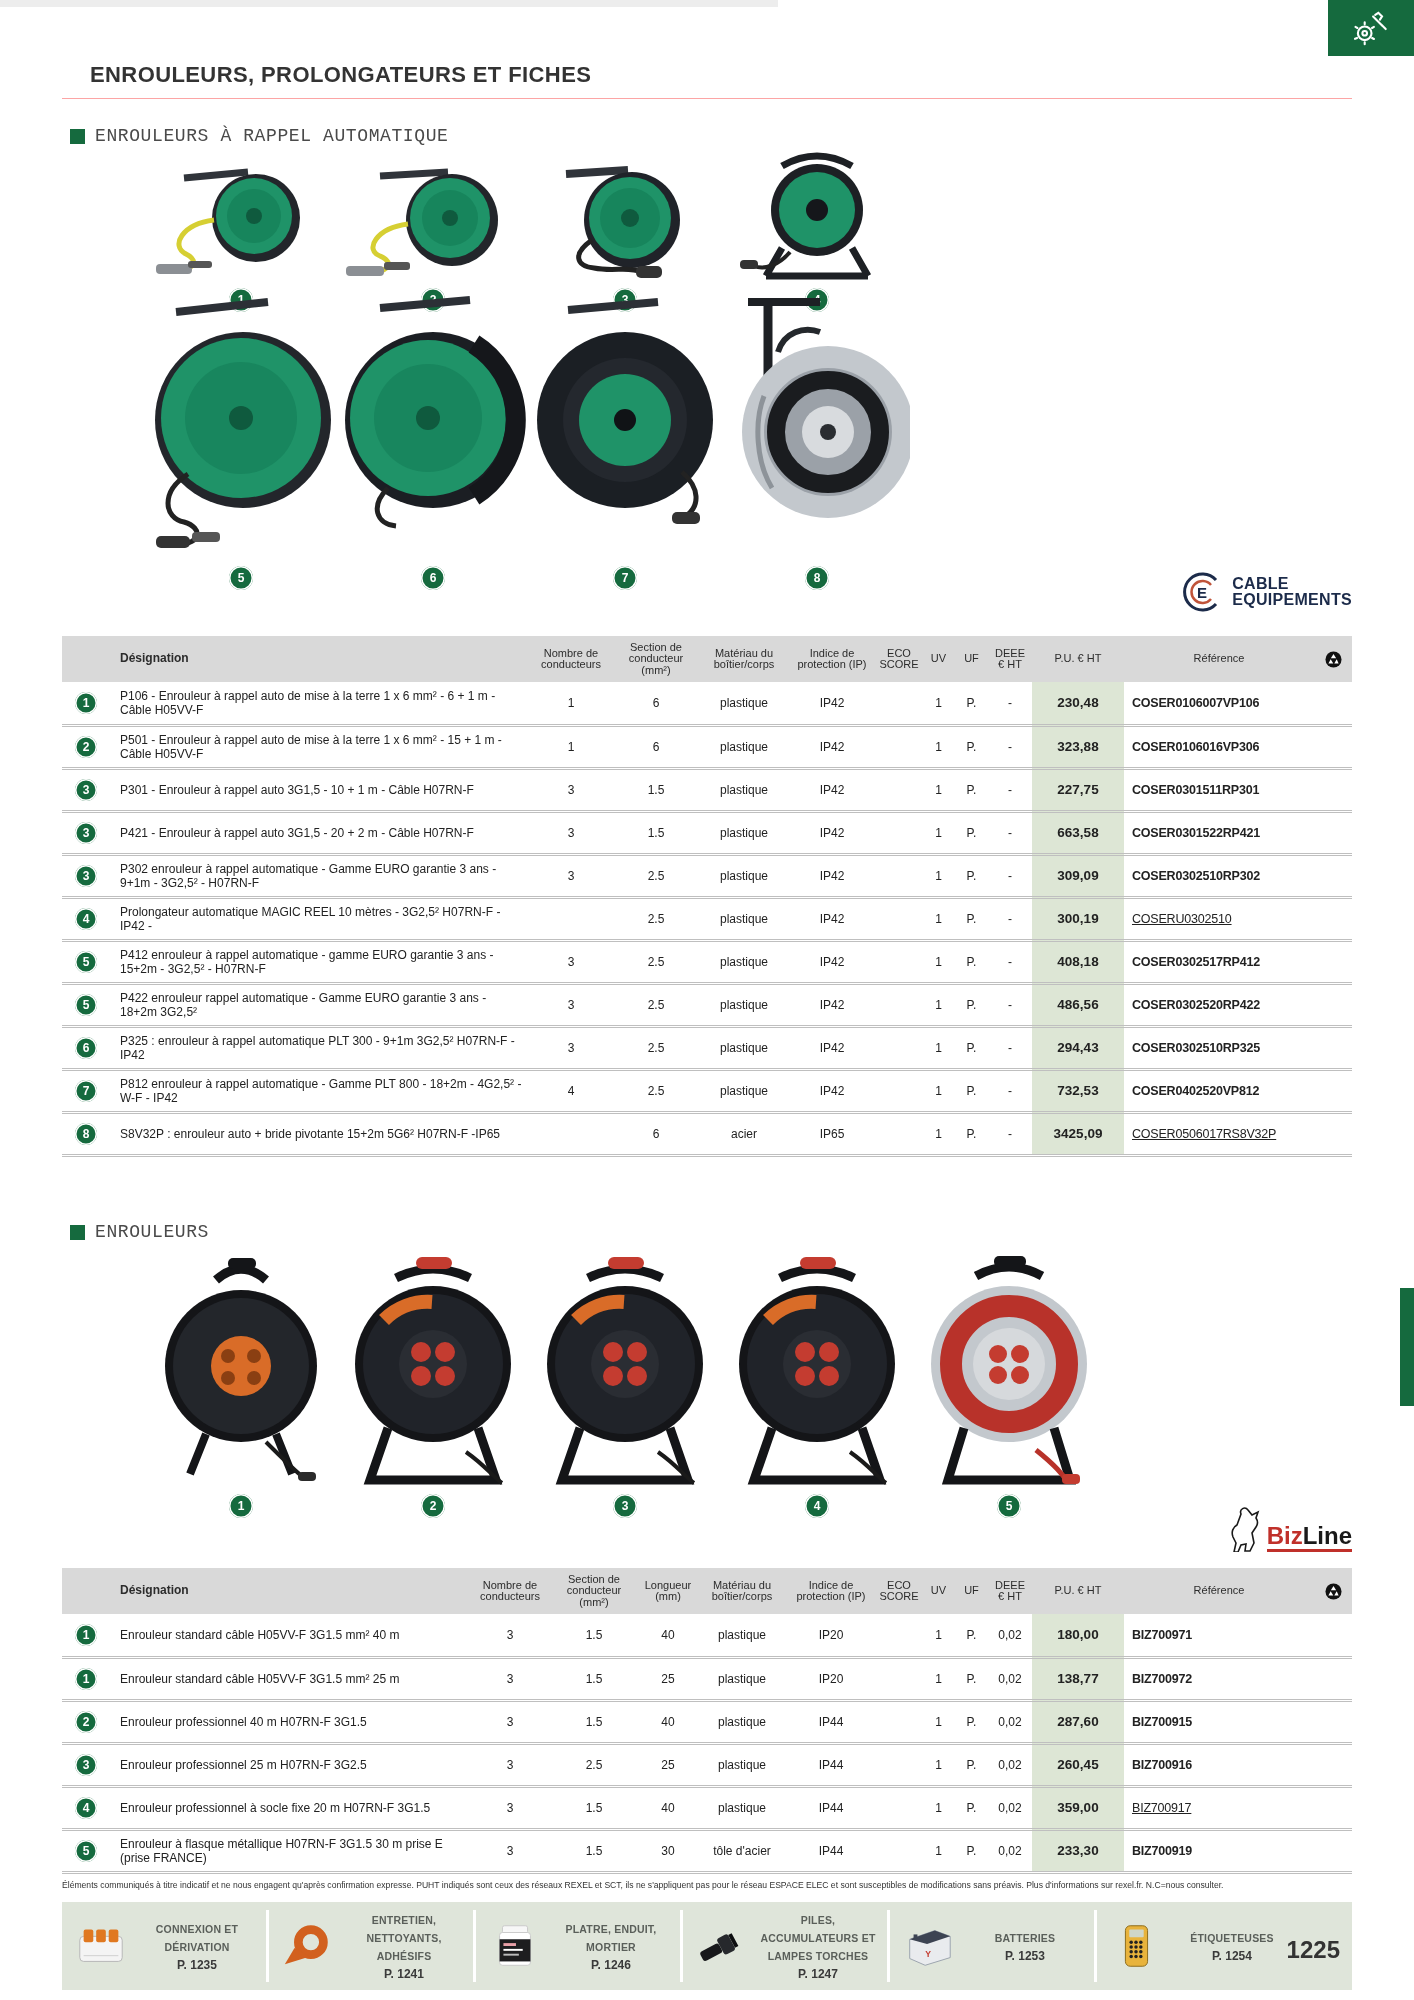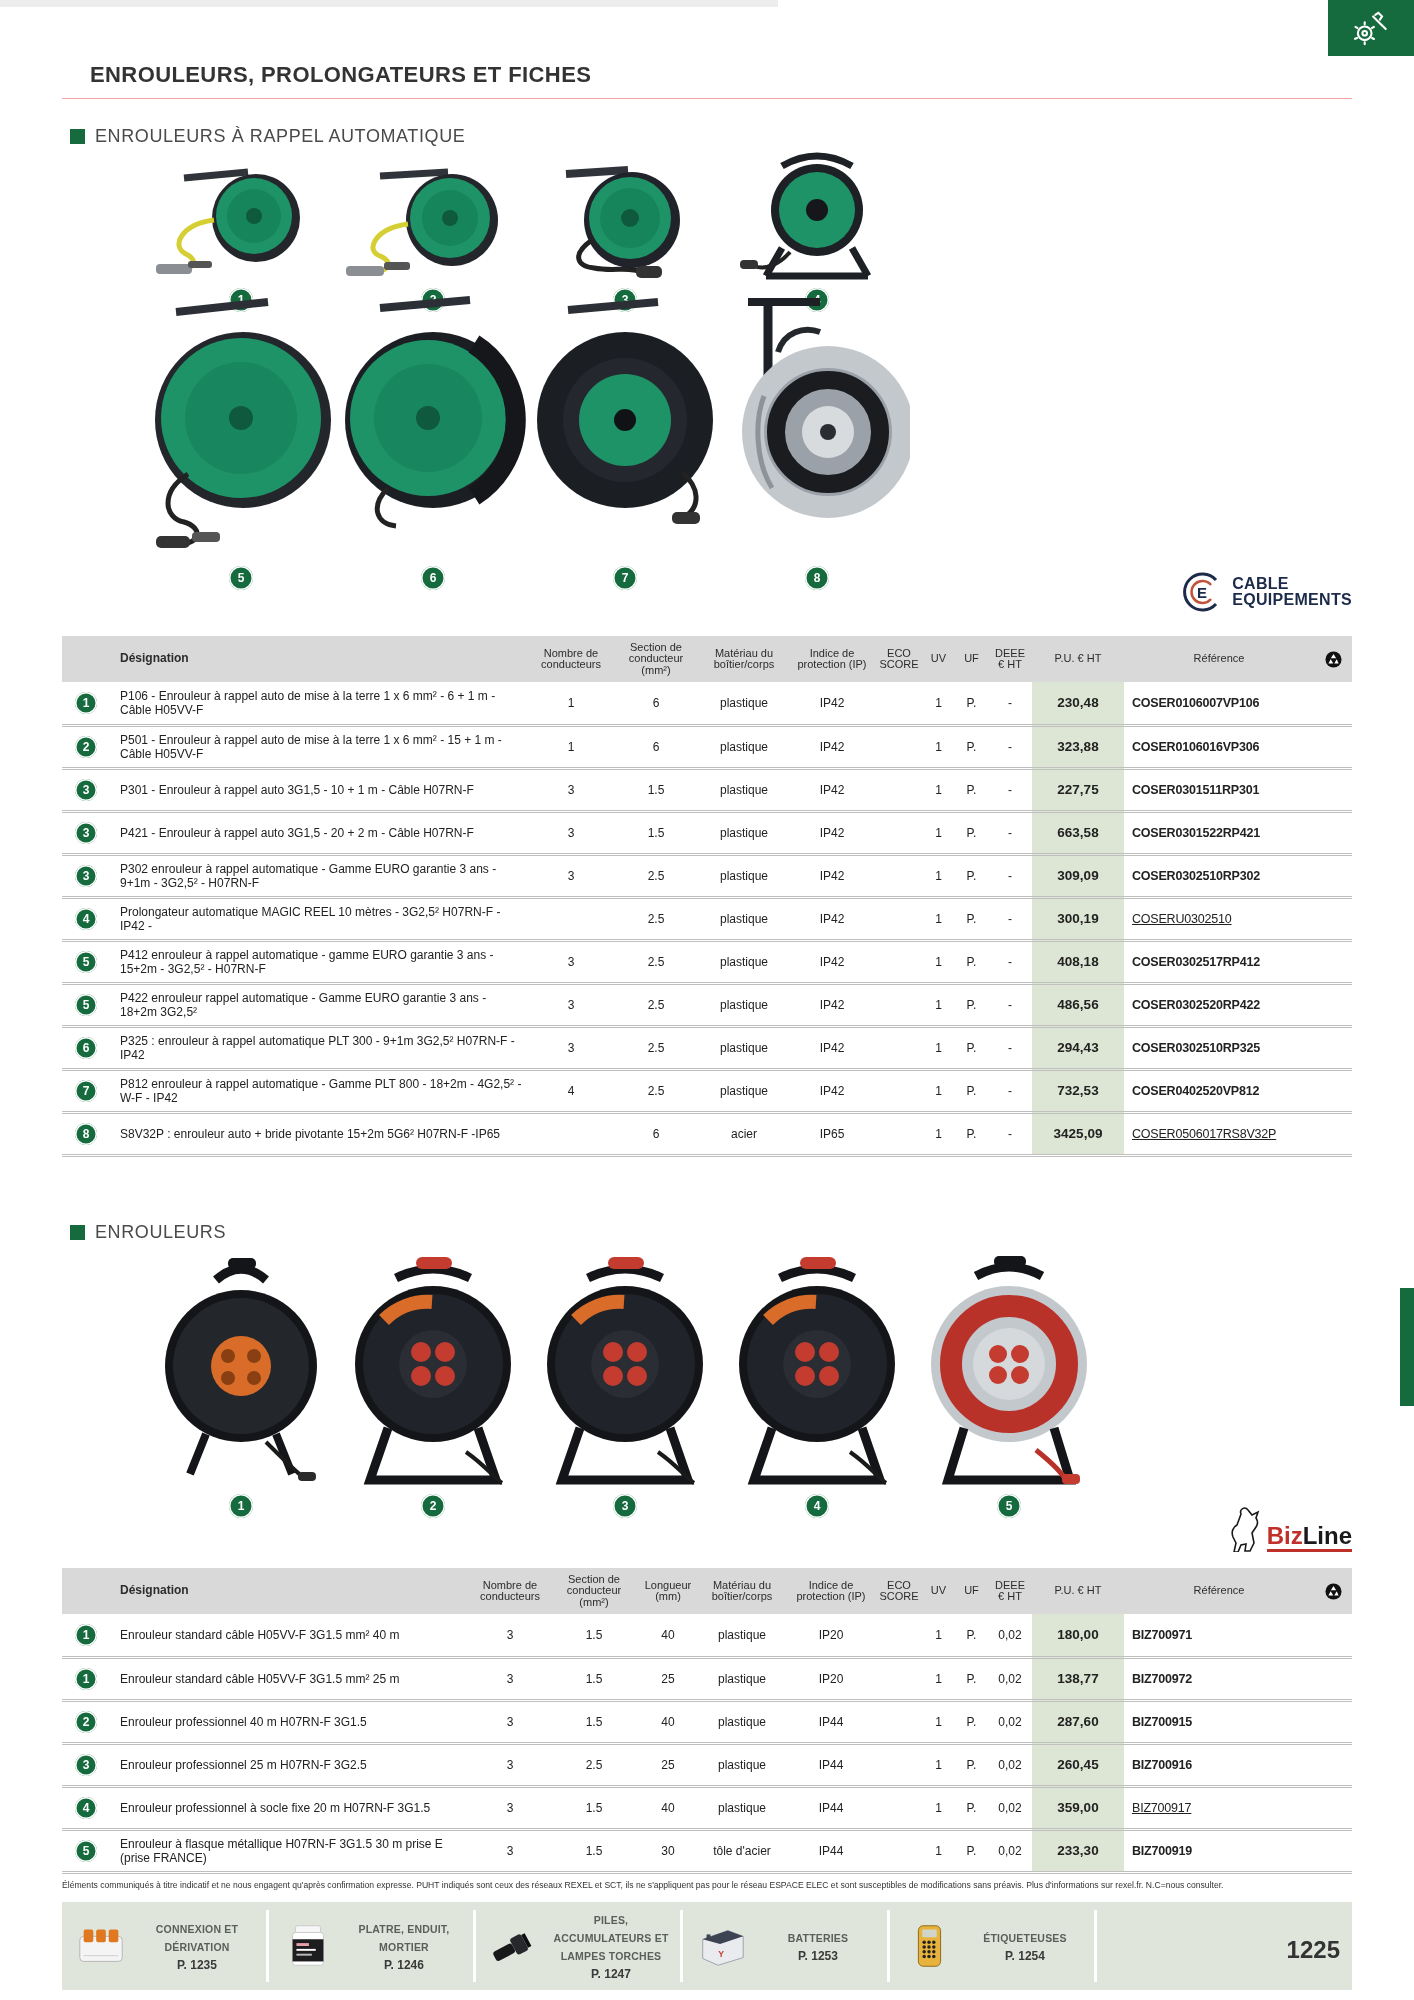--- a/index.html
+++ b/index.html
@@ -4,21 +4,21 @@
 <style>
   html,body{margin:0;padding:0;background:#fff;font-family:"Liberation Sans",sans-serif;color:#222;}
   .page{position:relative;width:1414px;height:2000px;background:#fff;overflow:hidden;}
   .topstrip{position:absolute;left:0;top:0;width:778px;height:7px;background:#ededed;}
   .corner{position:absolute;right:0;top:0;width:86px;height:56px;background:#156a3e;display:flex;align-items:center;justify-content:center;}
   .edge-tab{position:absolute;right:0;top:1288px;width:14px;height:118px;background:#156a3e;}
   .title-wrap{position:absolute;left:62px;top:56px;width:1290px;border-bottom:1px solid #fca5a5;padding:6px 0 10px 28px;box-sizing:border-box;}
   .title-wrap h1{margin:0;font-size:22px;font-weight:800;letter-spacing:.4px;color:#333;}
   .sec-head{position:absolute;display:flex;align-items:center;gap:10px;}
   .sec-head .sq{width:15px;height:15px;background:#156a3e;}
-  .sec-head span{font-size:18px;color:#4a4a4a;letter-spacing:.6px;}
+  .sec-head span{font-size:18px;color:#4a4a4a;letter-spacing:.6px;font-family:Liberation Mono, monospace;}
   .prodrow{position:absolute;display:flex;}
   figure.prod{margin:0;width:192px;display:flex;flex-direction:column;align-items:center;justify-content:flex-end;}
   .badge{display:inline-flex;align-items:center;justify-content:center;width:22px;height:22px;border-radius:50%;
          background:#156a3e;color:#fff;font-weight:bold;font-size:12px;box-shadow:inset 0 0 0 1.5px #fff;flex:0 0 auto;}
   .pbadge{width:24px;height:24px;margin-top:4px;}
   
   .brand-ce{position:absolute;right:62px;top:570px;display:flex;align-items:center;gap:8px;}
   .brand-ce .ring{position:relative;width:44px;height:44px;}
   .brand-ce .txt{font-weight:800;color:#1c2b4a;font-size:16px;line-height:16px;letter-spacing:.3px;}
   .bizline{position:absolute;right:62px;top:1506px;display:flex;align-items:flex-end;gap:4px;}
@@ -651,20 +651,30 @@
           <svg width="54" height="44" viewBox="0 0 56 44">
             <rect x="6" y="12" width="44" height="26" rx="4" fill="#f4f4f4" stroke="#b5b5b5"></rect>
             <rect x="10" y="5" width="10" height="13" rx="2" fill="#e07820"></rect>
             <rect x="23" y="5" width="10" height="13" rx="2" fill="#e07820"></rect>
             <rect x="36" y="5" width="10" height="13" rx="2" fill="#e07820"></rect>
             <path d="M10 32 H46" stroke="#cfcfcf"></path>
           </svg>
         </span>
   <span class="txtblk"><span class="lbl">CONNEXION ET DÉRIVATION</span><br>
   <span class="pg">P. 1235</span></span>
+      </div>
+      <div class="navitem">
+        <span class="thumb">
+          <svg width="54" height="44" viewBox="0 0 56 44">
+            <circle cx="31" cy="18" r="13" fill="none" stroke="#d2601e" stroke-width="9"></circle>
+            <path d="M14 24 L4 41 L30 33 Z" fill="#d2601e"></path>
+          </svg>
+        </span>
+  <span class="txtblk"><span class="lbl">ENTRETIEN, NETTOYANTS, ADHÉSIFS</span><br>
+  <span class="pg">P. 1241</span></span>
       </div>
       <div class="navitem">
         <span class="thumb">
           <svg width="54" height="44" viewBox="0 0 56 44">
             <rect x="15" y="1" width="26" height="8" rx="2" fill="#f7f7f7" stroke="#c9c9c9"></rect>
             <rect x="12" y="8" width="32" height="34" rx="3" fill="#fff" stroke="#c9c9c9"></rect>
             <rect x="12" y="15" width="32" height="23" fill="#1d1d1f"></rect>
             <rect x="16" y="19" width="13" height="3" fill="#e8a0a8"></rect>
             <rect x="16" y="25" width="20" height="2" fill="#fff"></rect>
             <rect x="16" y="30" width="16" height="2" fill="#bbb"></rect>

